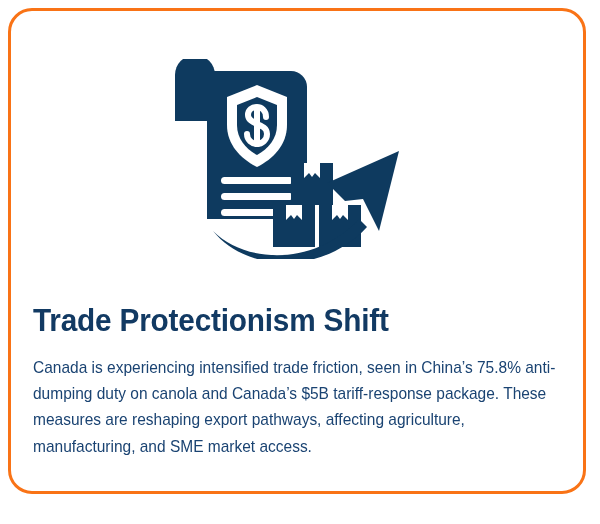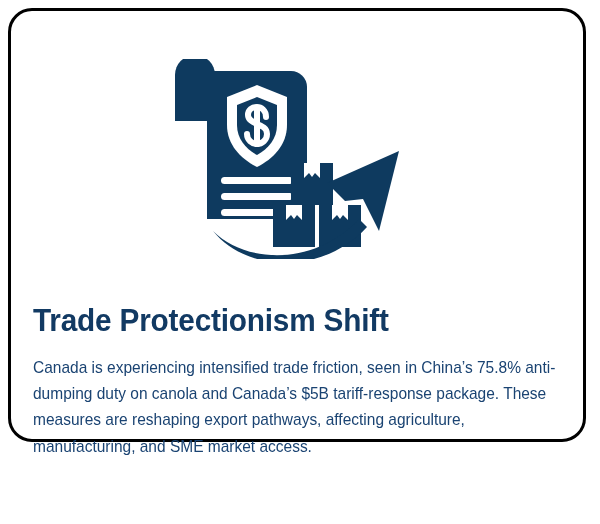--- a/index.html
+++ b/index.html
@@ -12,24 +12,24 @@
     height: 524px;
     overflow: hidden;
     font-family: "Liberation Sans", "DejaVu Sans", sans-serif;
   }
 
   #card {
     position: absolute;
     left: 8px;
     top: 8px;
     width: 578px;
-    height: 434px;
+    height: 486px;
     box-sizing: border-box;
     background: #ffffff;
-    border: 3px solid #000000;
+    border: 3px solid #f97316;
     border-radius: 24px;
   }
 
   #icon-area {
     position: absolute;
     left: 0;
     top: 40px;
     width: 100%;
     height: 215px;
     display: flex;

